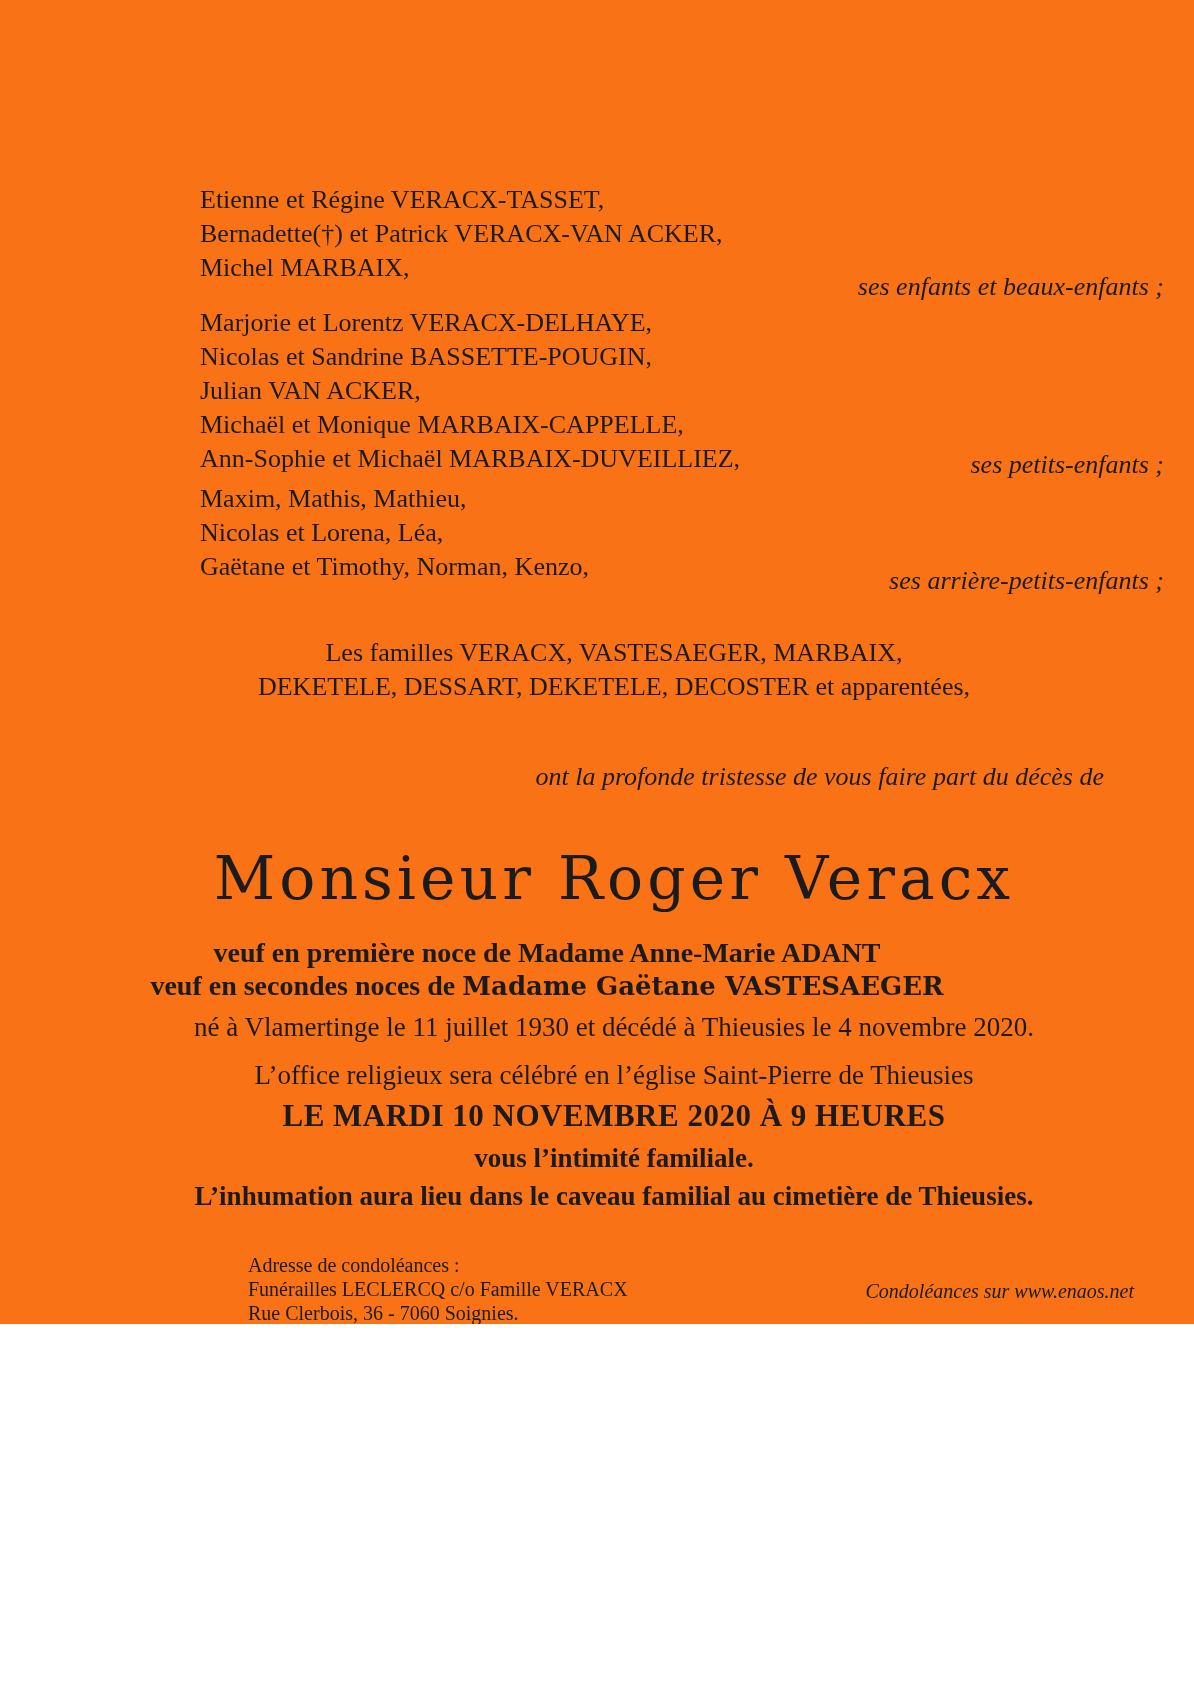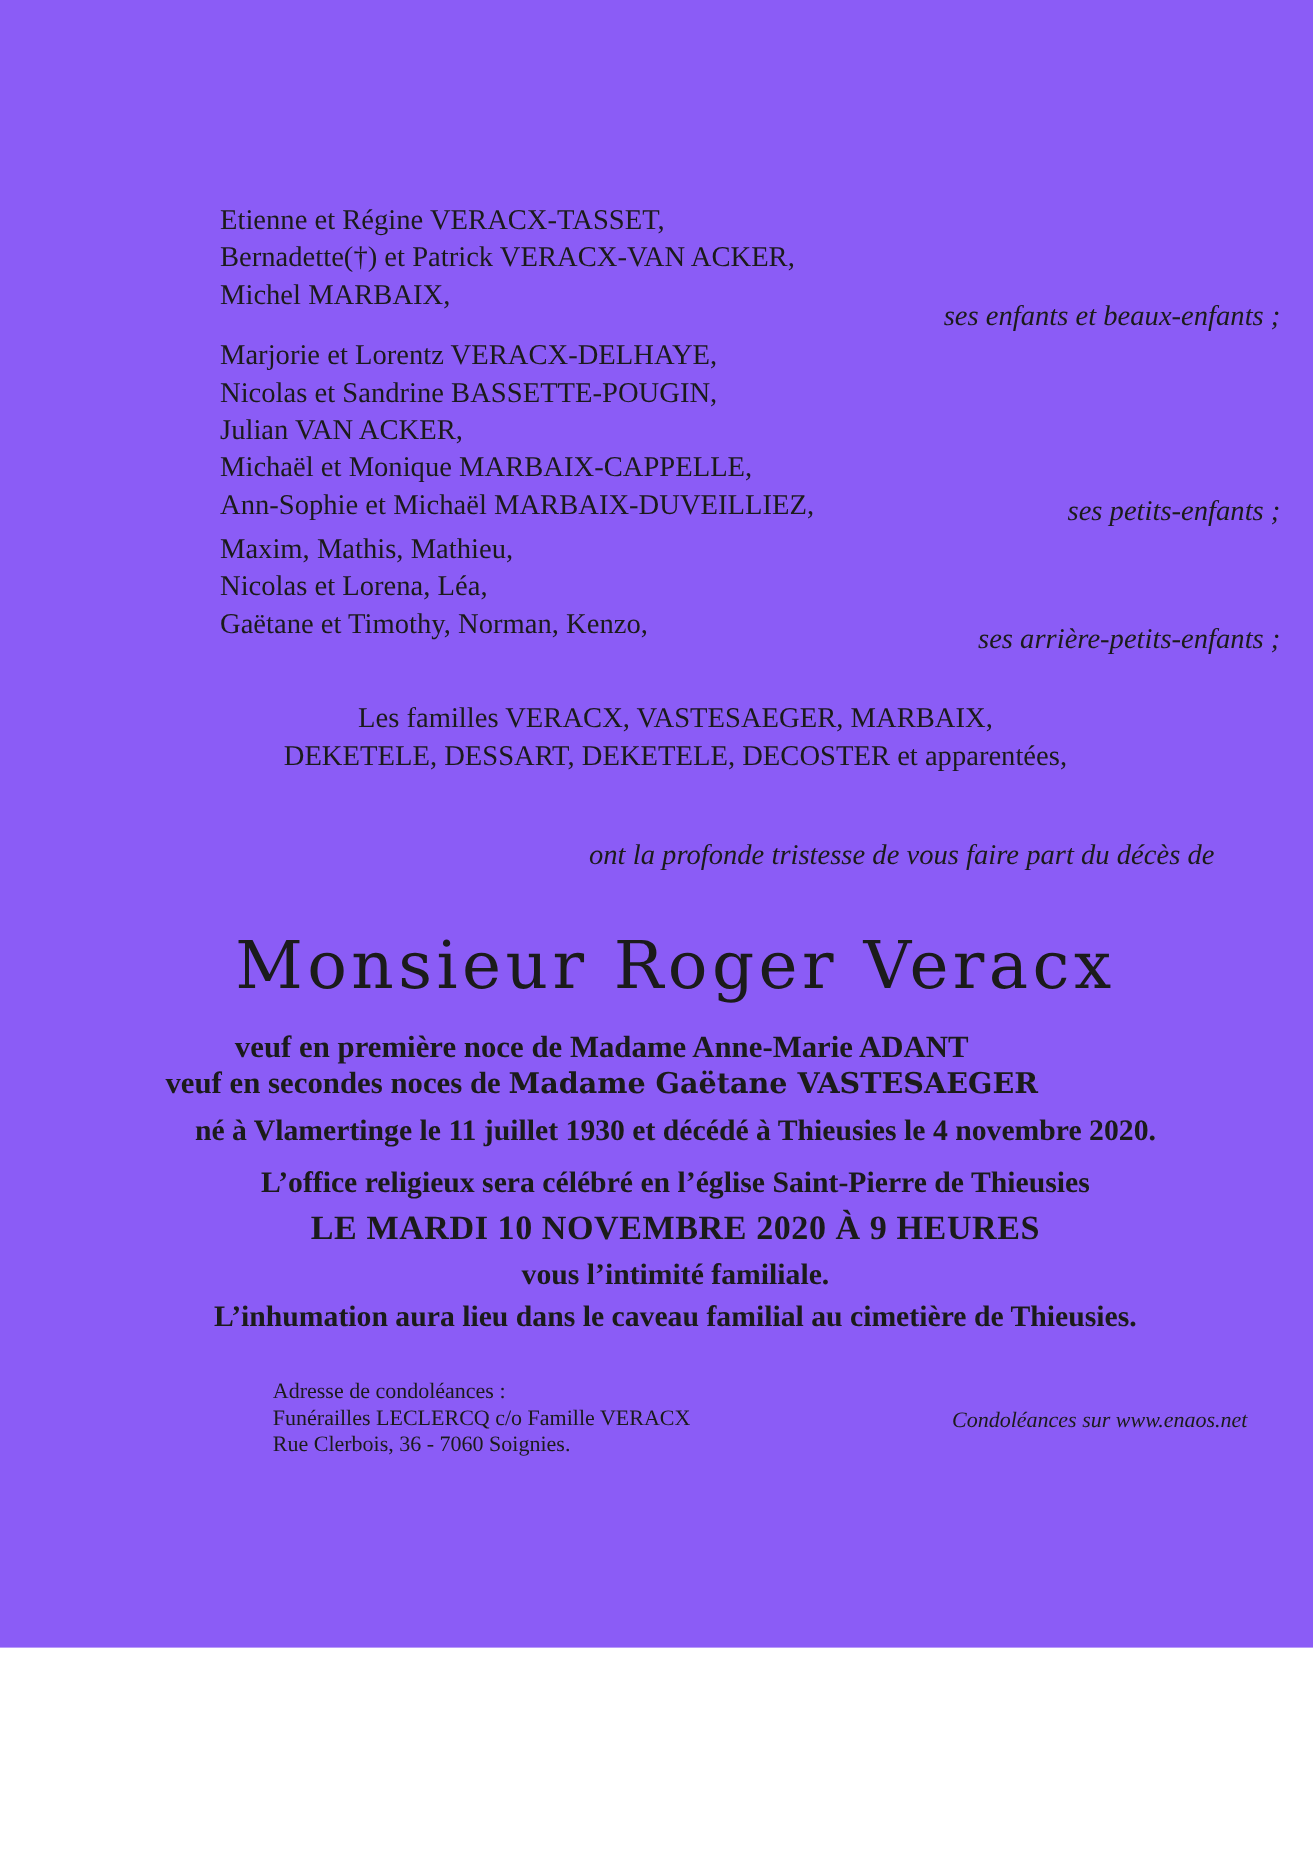--- a/index.html
+++ b/index.html
@@ -1,20 +1,20 @@
 <!DOCTYPE html>
 <html><head>
 <meta charset="utf-8">
 <style>
   html, body { margin: 0; padding: 0; background: #ffffff; }
   .page {
     position: relative;
     width: 1194px;
-    height: 1498px;
-    background: #8b5cf6;
+    height: 1324px;
+    background: #f97316;
     font-family: "Liberation Serif", serif;
     color: #1b1b1b;
     overflow: hidden;
   }
   .abs { position: absolute; }
   .names {
     left: 200px;
     right: 60px;
     font-size: 26px;
     line-height: 34px;
@@ -57,21 +57,21 @@
     font-size: 28px;
     line-height: 33px;
     left: 0;
     right: 100px;
     text-align: center;
   }
   .widow-alt-font {
     font-family: "DejaVu Serif", serif;
     font-size: 26px;
   }
-  .plain-line { font-size: 27px; font-weight: bold; }
+  .plain-line { font-size: 27px; }
   .date-line { font-weight: 700; font-size: 31px; letter-spacing: 0.5px; }
   .bold-line { font-weight: 700; font-size: 27px; }
   .addr-block {
     left: 248px;
     font-size: 20px;
     line-height: 24px;
   }
   .enaos-line {
     left: 500px;
     right: 60px;

